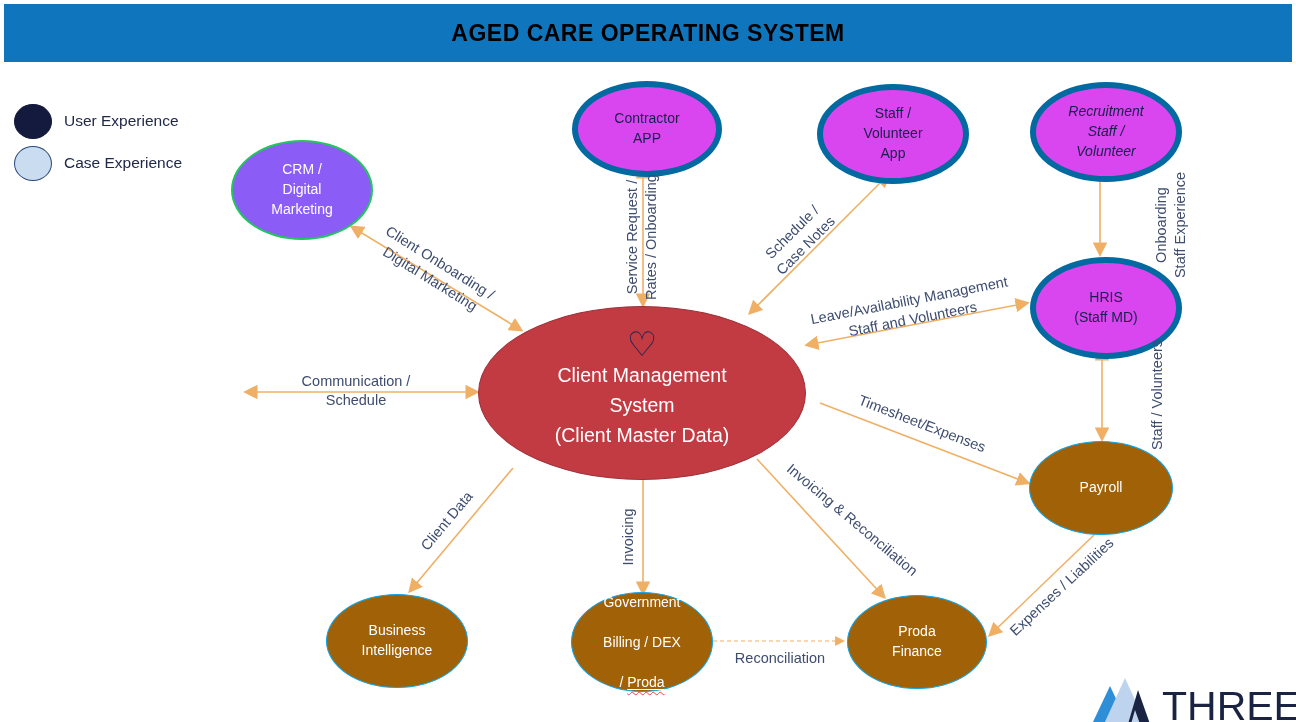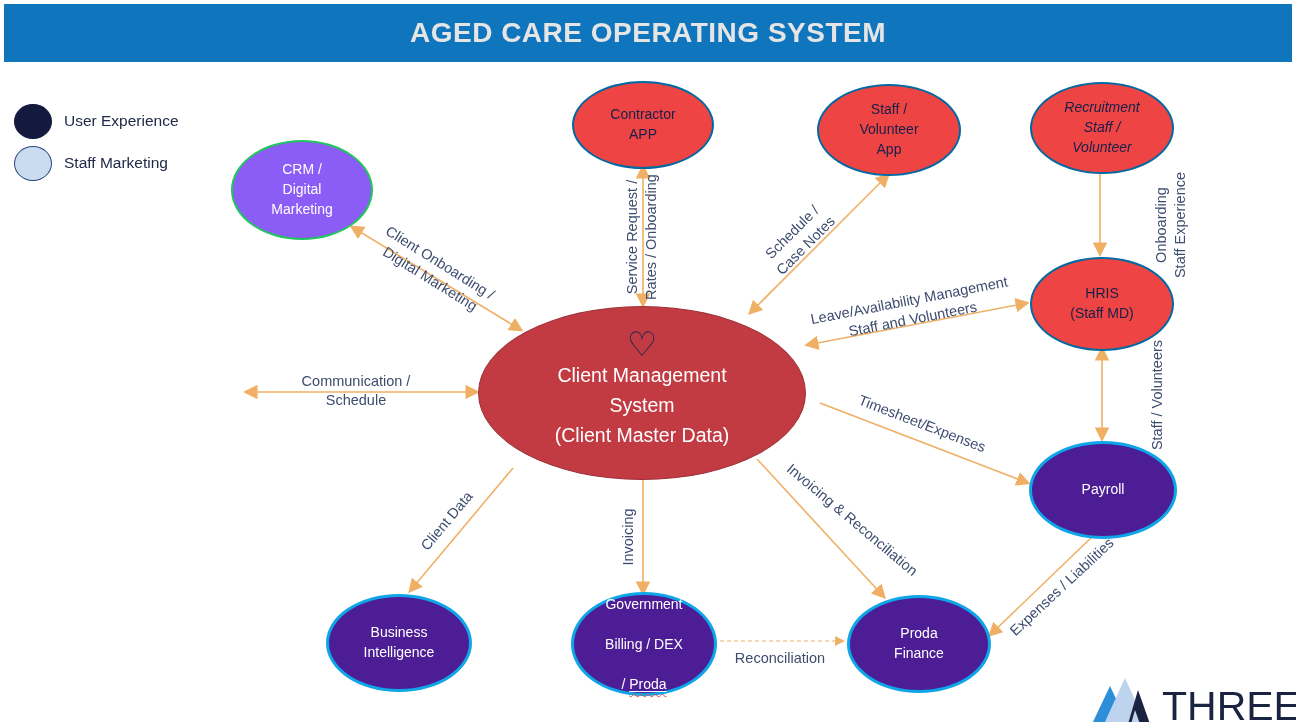--- a/index.html
+++ b/index.html
@@ -2,37 +2,37 @@
 <html><head>
 <meta charset="utf-8">
 <style>
   html,body{margin:0;padding:0;background:#ffffff;}
   .stage{position:relative;width:1296px;height:722px;background:#ffffff;overflow:hidden;
          font-family:"Liberation Sans", sans-serif;}
 
   
   .header{position:absolute;left:4px;top:4px;width:1288px;height:58px;background:#0f76be;
           display:flex;align-items:center;justify-content:center;}
-  .header .title{color:#e5e5e5;font-size:28px;font-weight:600;letter-spacing:0.5px;}
+  .header .title{color:#000000;font-size:23px;font-weight:600;letter-spacing:0.5px;}
 
   
   .legend{position:absolute;left:14px;top:100px;}
   .legend-row{display:flex;align-items:center;height:42px;}
   .legend-swatch{width:36px;height:33px;border-radius:50%;margin-right:12px;flex:0 0 auto;}
   .sw-client{background:#1478be;border:1px solid#14315c;}
   .sw-user{background:#141a3d;border:1px solid #141a3d;}
   .sw-staff{background:#c9dcf0;border:1px solid #2b4a7d;}
   .legend-label{font-size:15.5px;color:#20294a;}
 
   
   .node{position:absolute;border-radius:50%;display:flex;align-items:center;justify-content:center;
         text-align:center;white-space:pre-line;line-height:1.42;font-size:14px;}
   .n-blue{background:#8b5cf6;border:2px solid #22c55e;color:#ffffff;}
-  .n-navy{background:#4c1d95;border:3px solid #0ea5e9;color:#ffffff;}
-  .n-light{background:#ef4444;border:2px solid #0369a1;color:#17204a;}
+  .n-navy{background:#a16207;border:1px solid #0ea5e9;color:#ffffff;}
+  .n-light{background:#d946ef;border:6px solid #0369a1;color:#17204a;}
   .n-red{background:#c23b43;border:1px solid #9c3038;color:#ffffff;}
 
   #node-crm{left:231px;top:140px;width:138px;height:96px;}
   #node-contractor{left:572px;top:81px;width:138px;height:84px;}
   #node-staff-app{left:817px;top:84px;width:140px;height:88px;}
   #node-recruitment{left:1030px;top:82px;width:140px;height:88px;font-style:italic;}
   #node-hris{left:1030px;top:257px;width:140px;height:90px;}
   #node-payroll{left:1029px;top:441px;width:142px;height:92px;}
   #node-family-app{left:105px;top:350px;width:138px;height:88px;}
   #node-bi{left:326px;top:594px;width:140px;height:92px;}
@@ -80,21 +80,21 @@
     <div class="title">AGED CARE OPERATING SYSTEM</div>
   </div>
 
   <div class="legend">
     <div class="legend-row">
       <span class="legend-swatch sw-user"></span>
       <span class="legend-label">User Experience</span>
     </div>
     <div class="legend-row">
       <span class="legend-swatch sw-staff"></span>
-      <span class="legend-label">Staff Marketing</span>
+      <span class="legend-label">Case Experience</span>
     </div>
   </div>
 
   <svg class="edges" viewBox="0 0 1296 722">
     <defs>
       <marker id="ah" viewBox="0 0 10 10" refX="8" refY="5" markerWidth="9" markerHeight="9" orient="auto-start-reverse">
         <path d="M0,0 L10,5 L0,10 z" fill="#efb066"></path>
       </marker>
     </defs>
     <g fill="none" stroke-width="1.6" stroke="#efb066">

